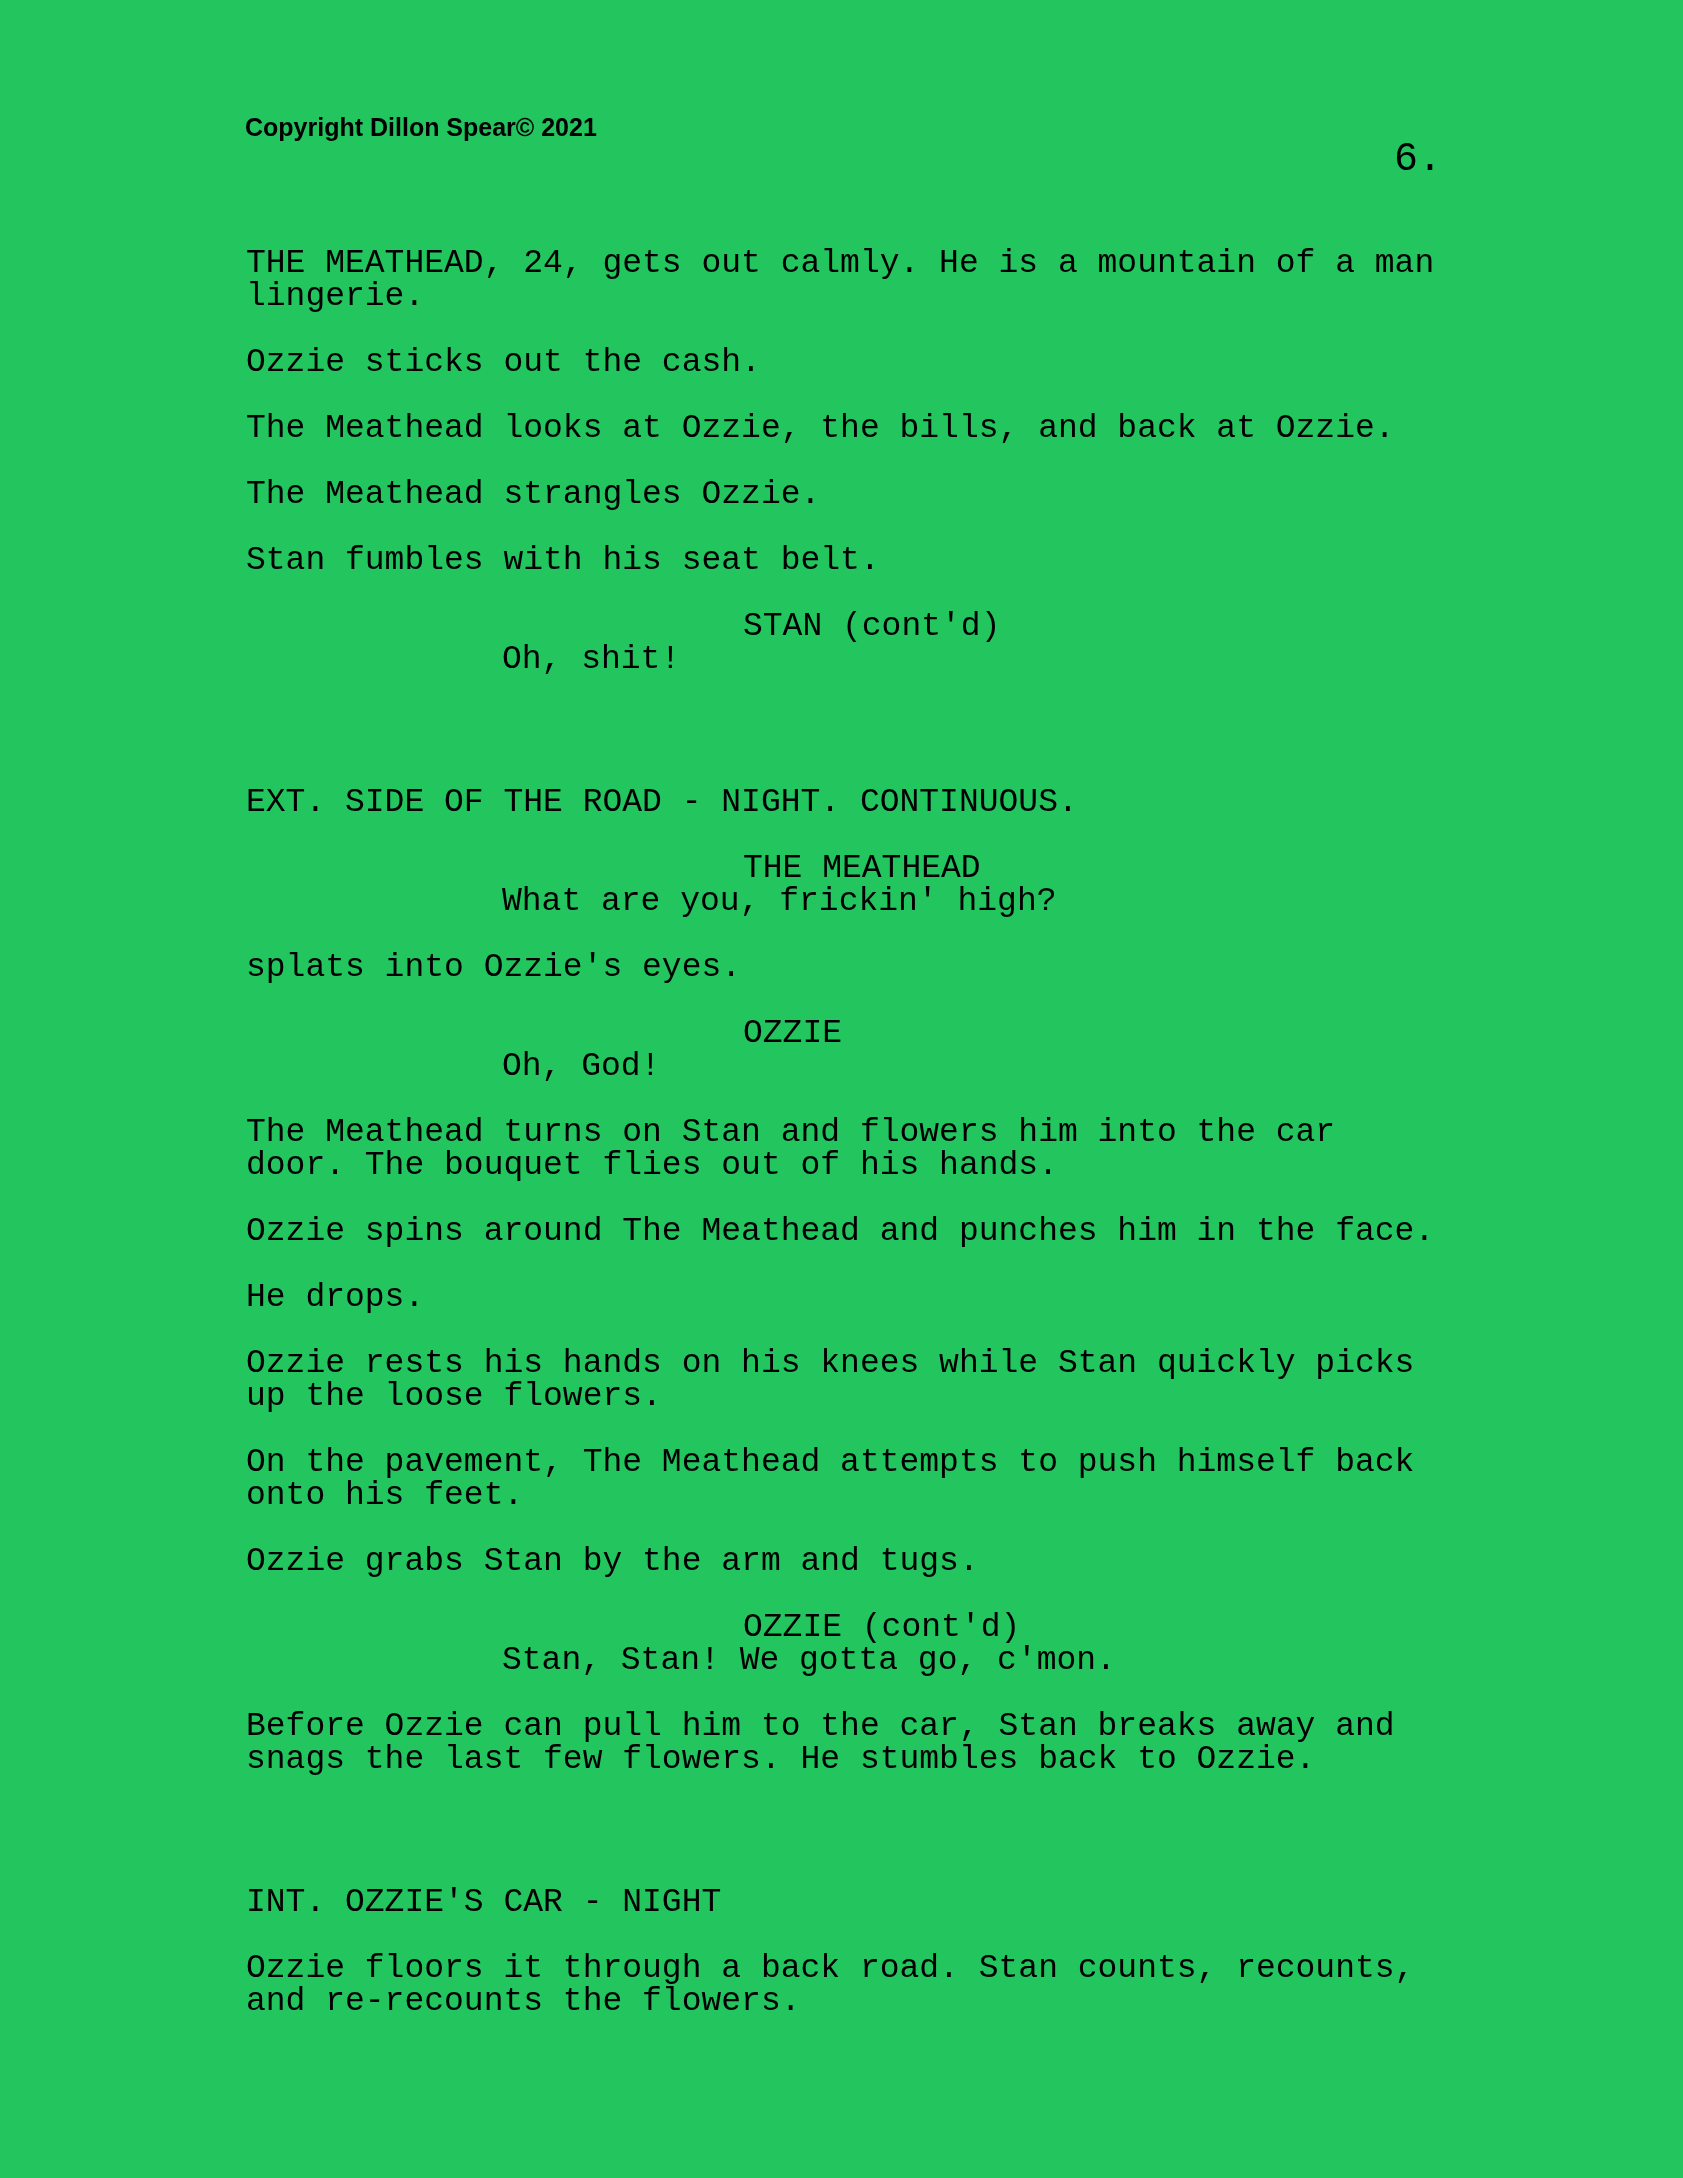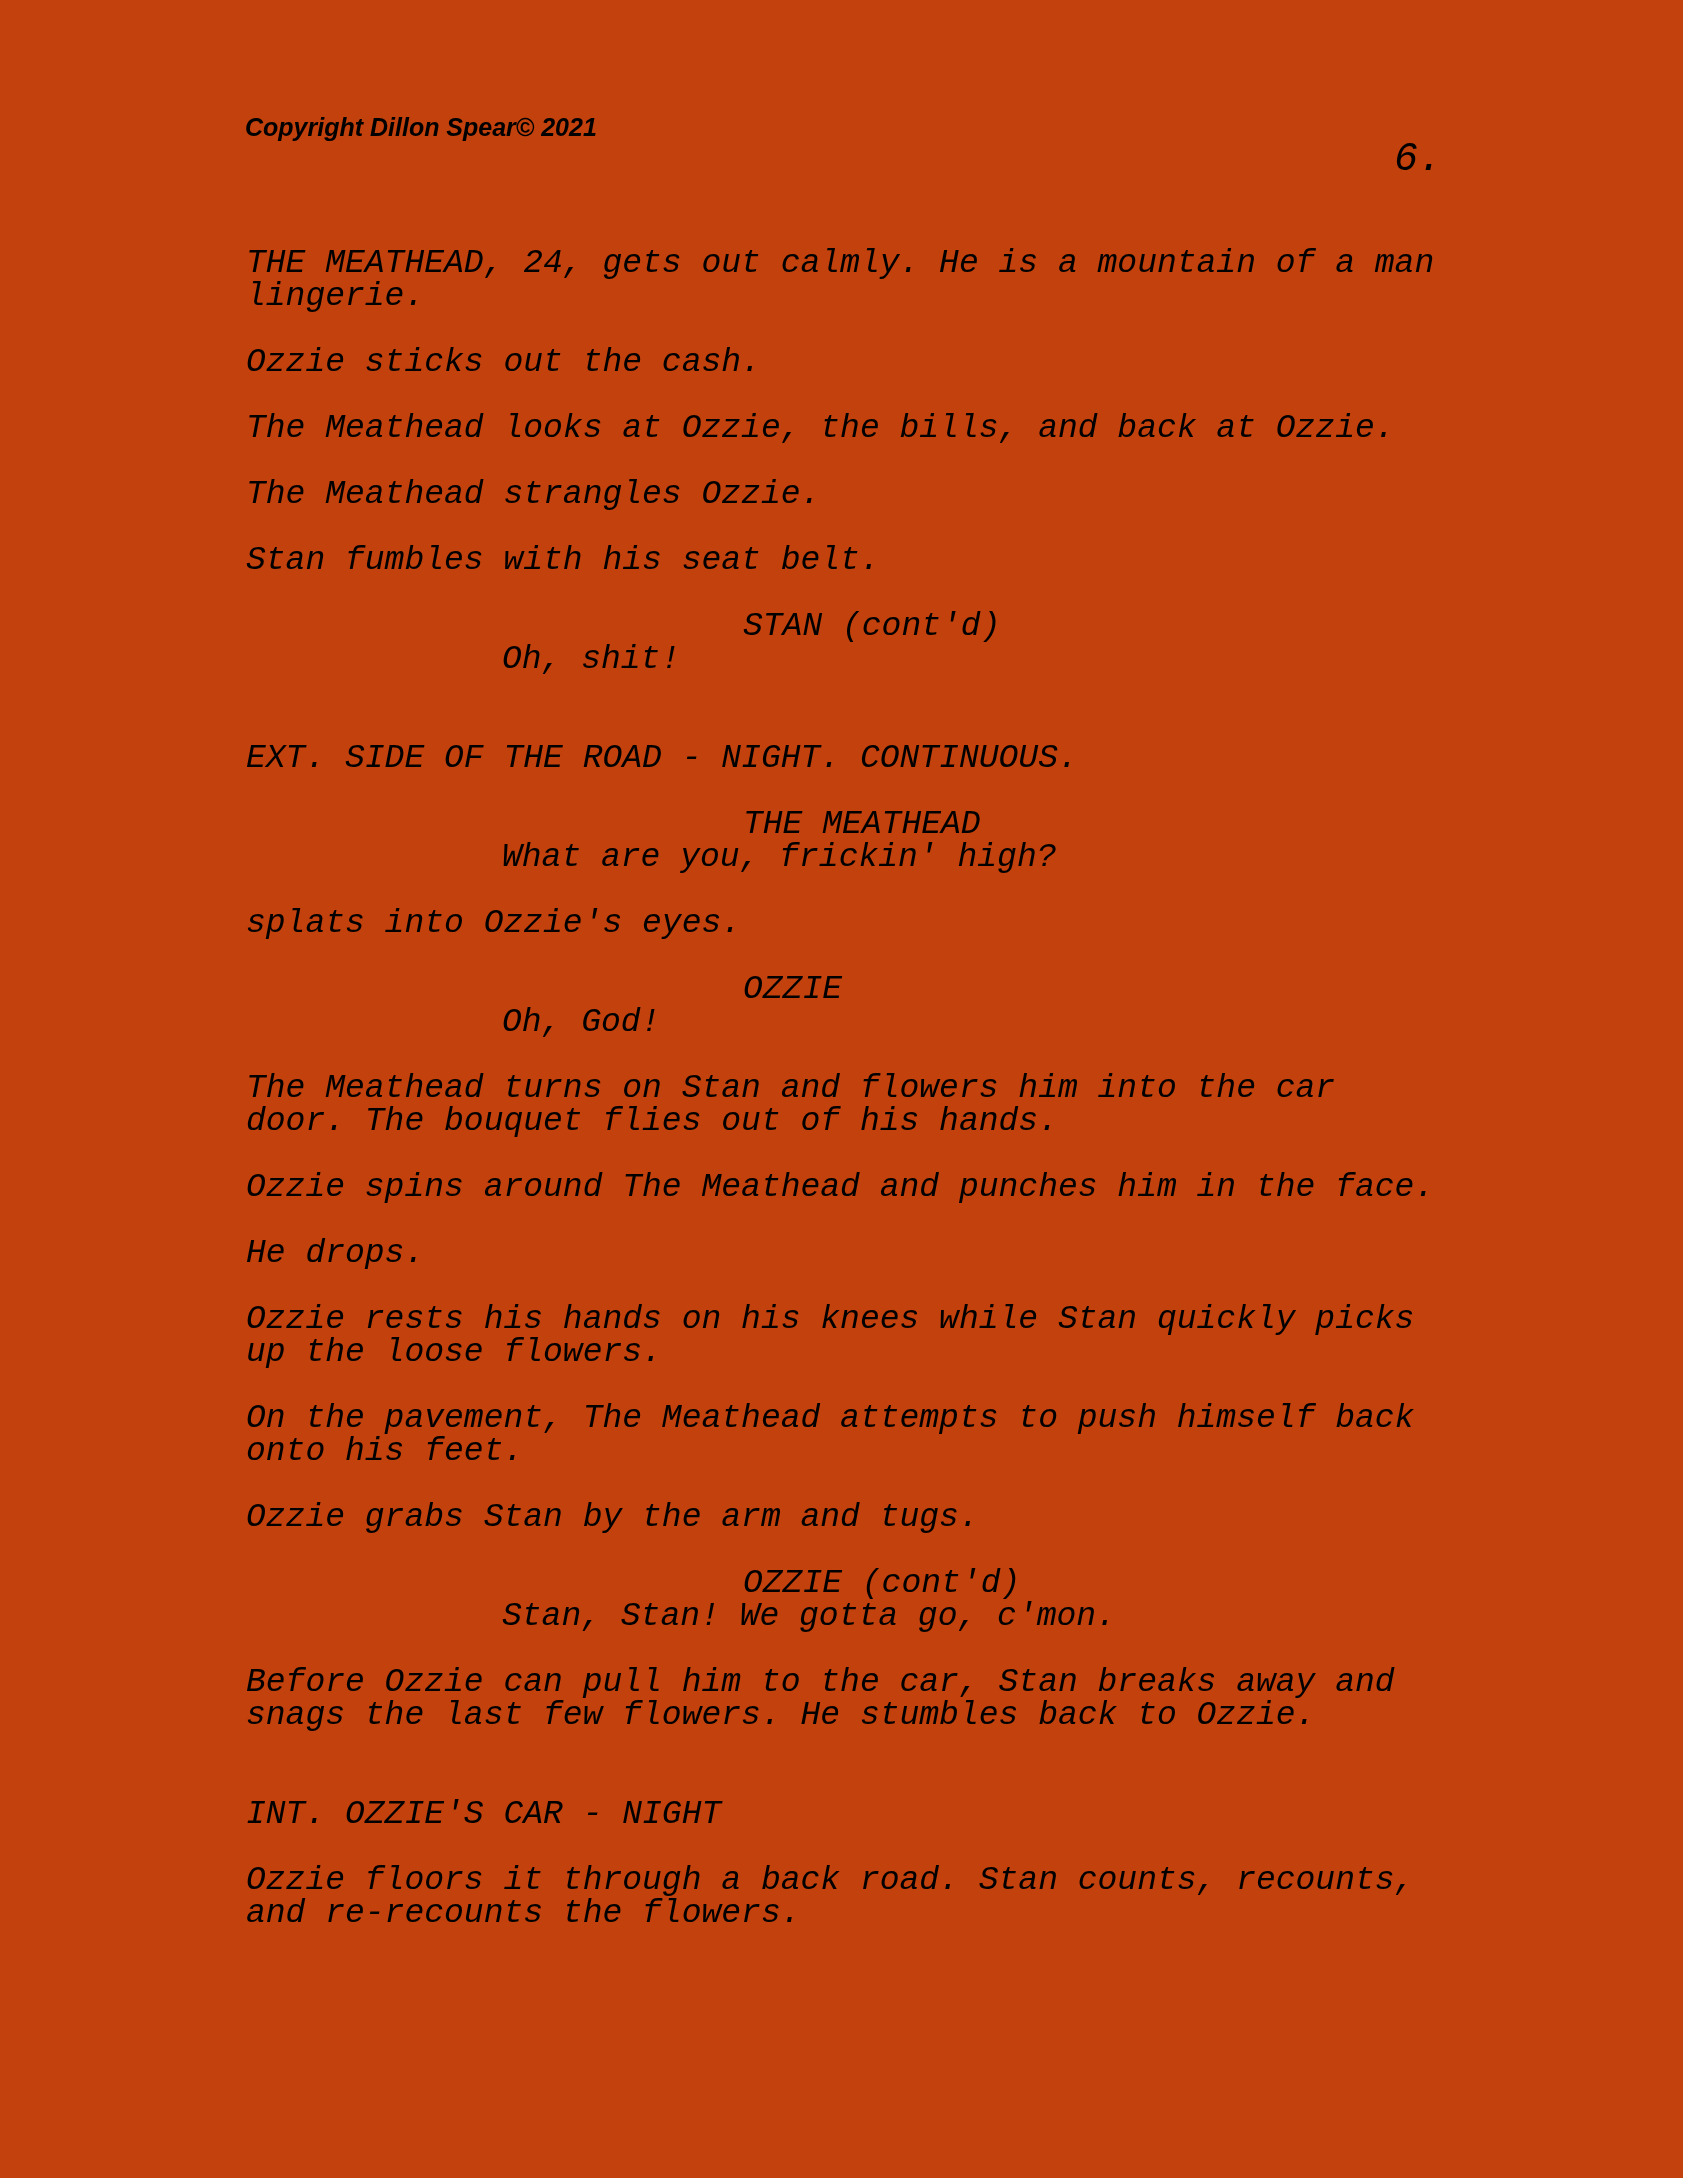--- a/index.html
+++ b/index.html
@@ -4,24 +4,23 @@
 <style>
   html, body {
     margin: 0;
     padding: 0;
     background: #ffffff;
   }
   .page {
     position: relative;
     width: 1683px;
     height: 2178px;
-    background: #c2410c;
+    background: #22c55e;
     color: #000000;
     overflow: hidden;
-    font-style: italic;
   }
   .copyright-header {
     position: absolute;
     left: 245px;
     top: 113px;
     font-family: "Liberation Sans", sans-serif;
     font-weight: bold;
     font-size: 25px;
     color: #000000;
     white-space: pre;
@@ -43,21 +42,21 @@
     font-family: "Liberation Mono", "DejaVu Sans Mono", monospace;
     font-size: 33px;
     line-height: 33px;
     color: #000000;
   }
   .line {
     white-space: pre;
     height: 33px;
   }
   .line.action  { padding-left: 246px; }
-  .line.heading { padding-left: 246px; }
+  .line.heading { padding-left: 246px; margin-top: 44px; }
   .line.dialogue { padding-left: 502px; }
   .line.character { padding-left: 743px; }
   .line.blank { padding-left: 246px; }
 </style>
 </head>
 <body>
 
 <div class="page">
   <div class="copyright-header">Copyright Dillon Spear© 2021</div>
   <div class="page-number">6.</div>

